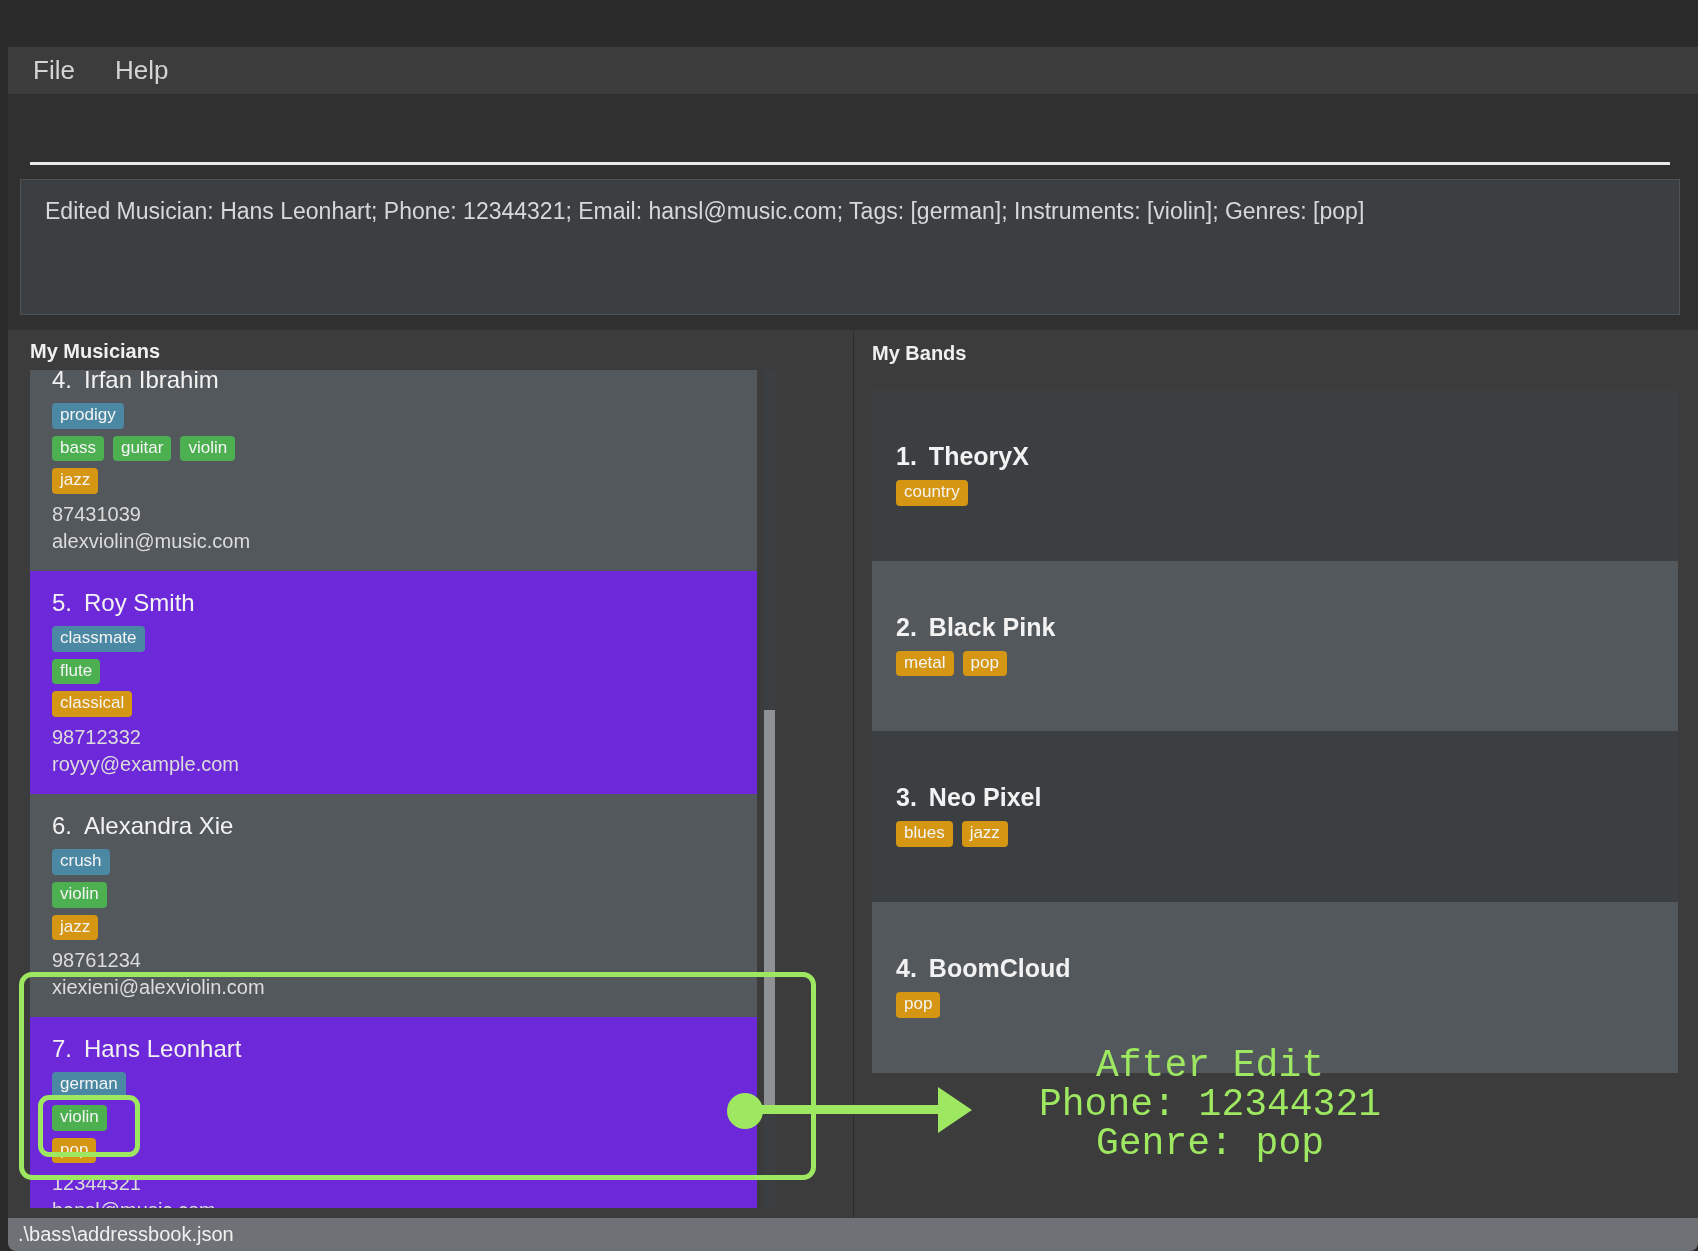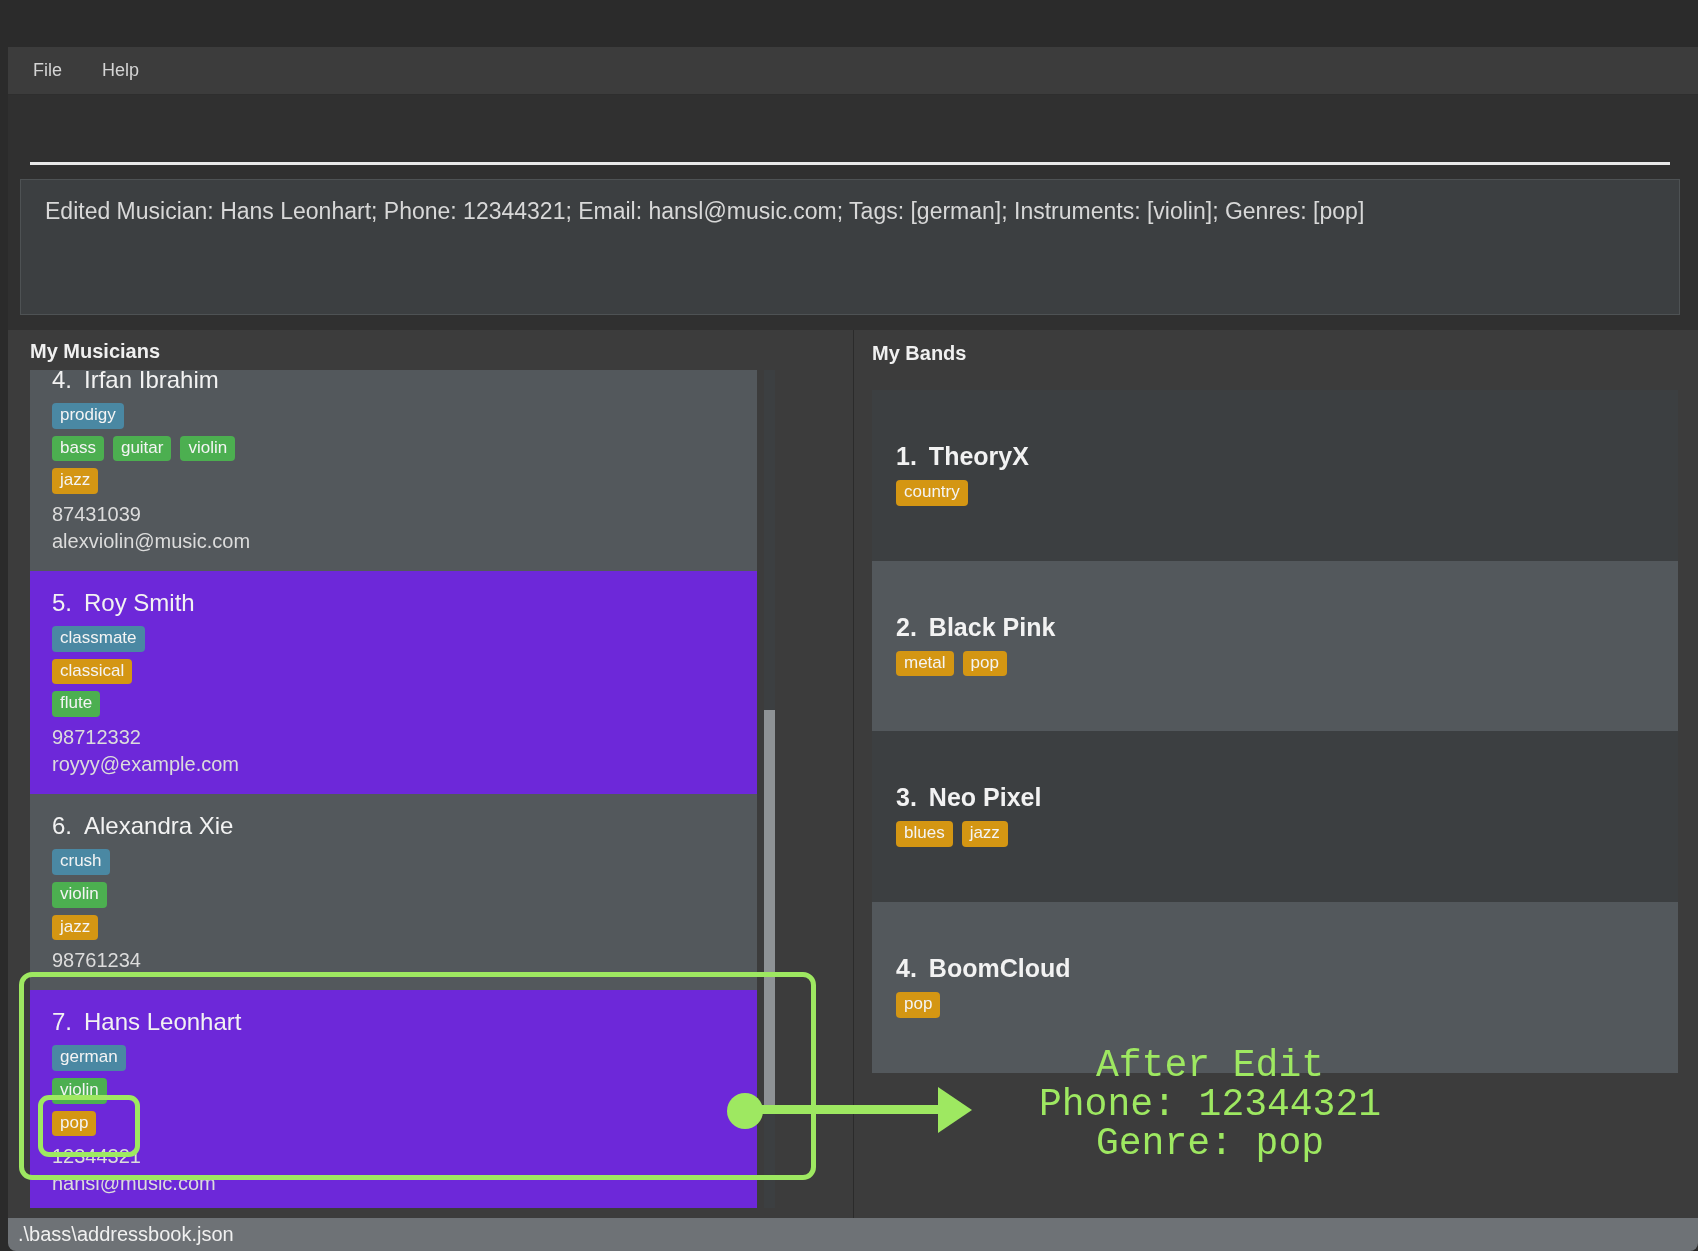--- a/index.html
+++ b/index.html
@@ -53,21 +53,21 @@
 
   
   .menubar {
     position: absolute; left: 8px; top: 47px; width: 1690px; height: 48px;
     background: #3c3c3c;
     display: flex; align-items: center;
     border-bottom: 1px solid #2e2e2e;
   }
   .menu-item {
     padding: 3px 15px; margin-left: 10px;
-    font-size: 18px; color: #d4d4d4;
+    font-size: 26px; color: #d4d4d4;
   }
 
   
   .cmdzone {
     position: absolute; left: 8px; top: 95px; width: 1690px; height: 235px;
     background: #303030;
   }
   .cmd-input-wrap {
     position: absolute; left: 12px; top: 8px; width: 1660px; height: 72px;
     background: #303030;
@@ -234,40 +234,41 @@
               </div>
               <div class="card-line">87431039</div>
               <div class="card-line">alexviolin@music.com</div>
             </div>
             <div class="card">
               <div class="card-title"><span class="num">5.</span><span>Roy Smith</span></div>
               <div class="chiprow">
                 <span class="chip tag">classmate</span>
               </div>
               <div class="chiprow">
+                <span class="chip instr">flute</span>
+              </div>
+              <div class="chiprow">
                 <span class="chip genre">classical</span>
-              </div>
-              <div class="chiprow">
-                <span class="chip instr">flute</span>
               </div>
               <div class="card-line">98712332</div>
               <div class="card-line">royyy@example.com</div>
             </div>
             <div class="card alt">
               <div class="card-title"><span class="num">6.</span><span>Alexandra Xie</span></div>
               <div class="chiprow">
                 <span class="chip tag">crush</span>
               </div>
               <div class="chiprow">
                 <span class="chip instr">violin</span>
               </div>
               <div class="chiprow">
                 <span class="chip genre">jazz</span>
               </div>
               <div class="card-line">98761234</div>
+              <div class="card-line">xiexieni@alexviolin.com</div>
             </div>
             <div class="card">
               <div class="card-title"><span class="num">7.</span><span>Hans Leonhart</span></div>
               <div class="chiprow">
                 <span class="chip tag">german</span>
               </div>
               <div class="chiprow">
                 <span class="chip instr">violin</span>
               </div>
               <div class="chiprow">

